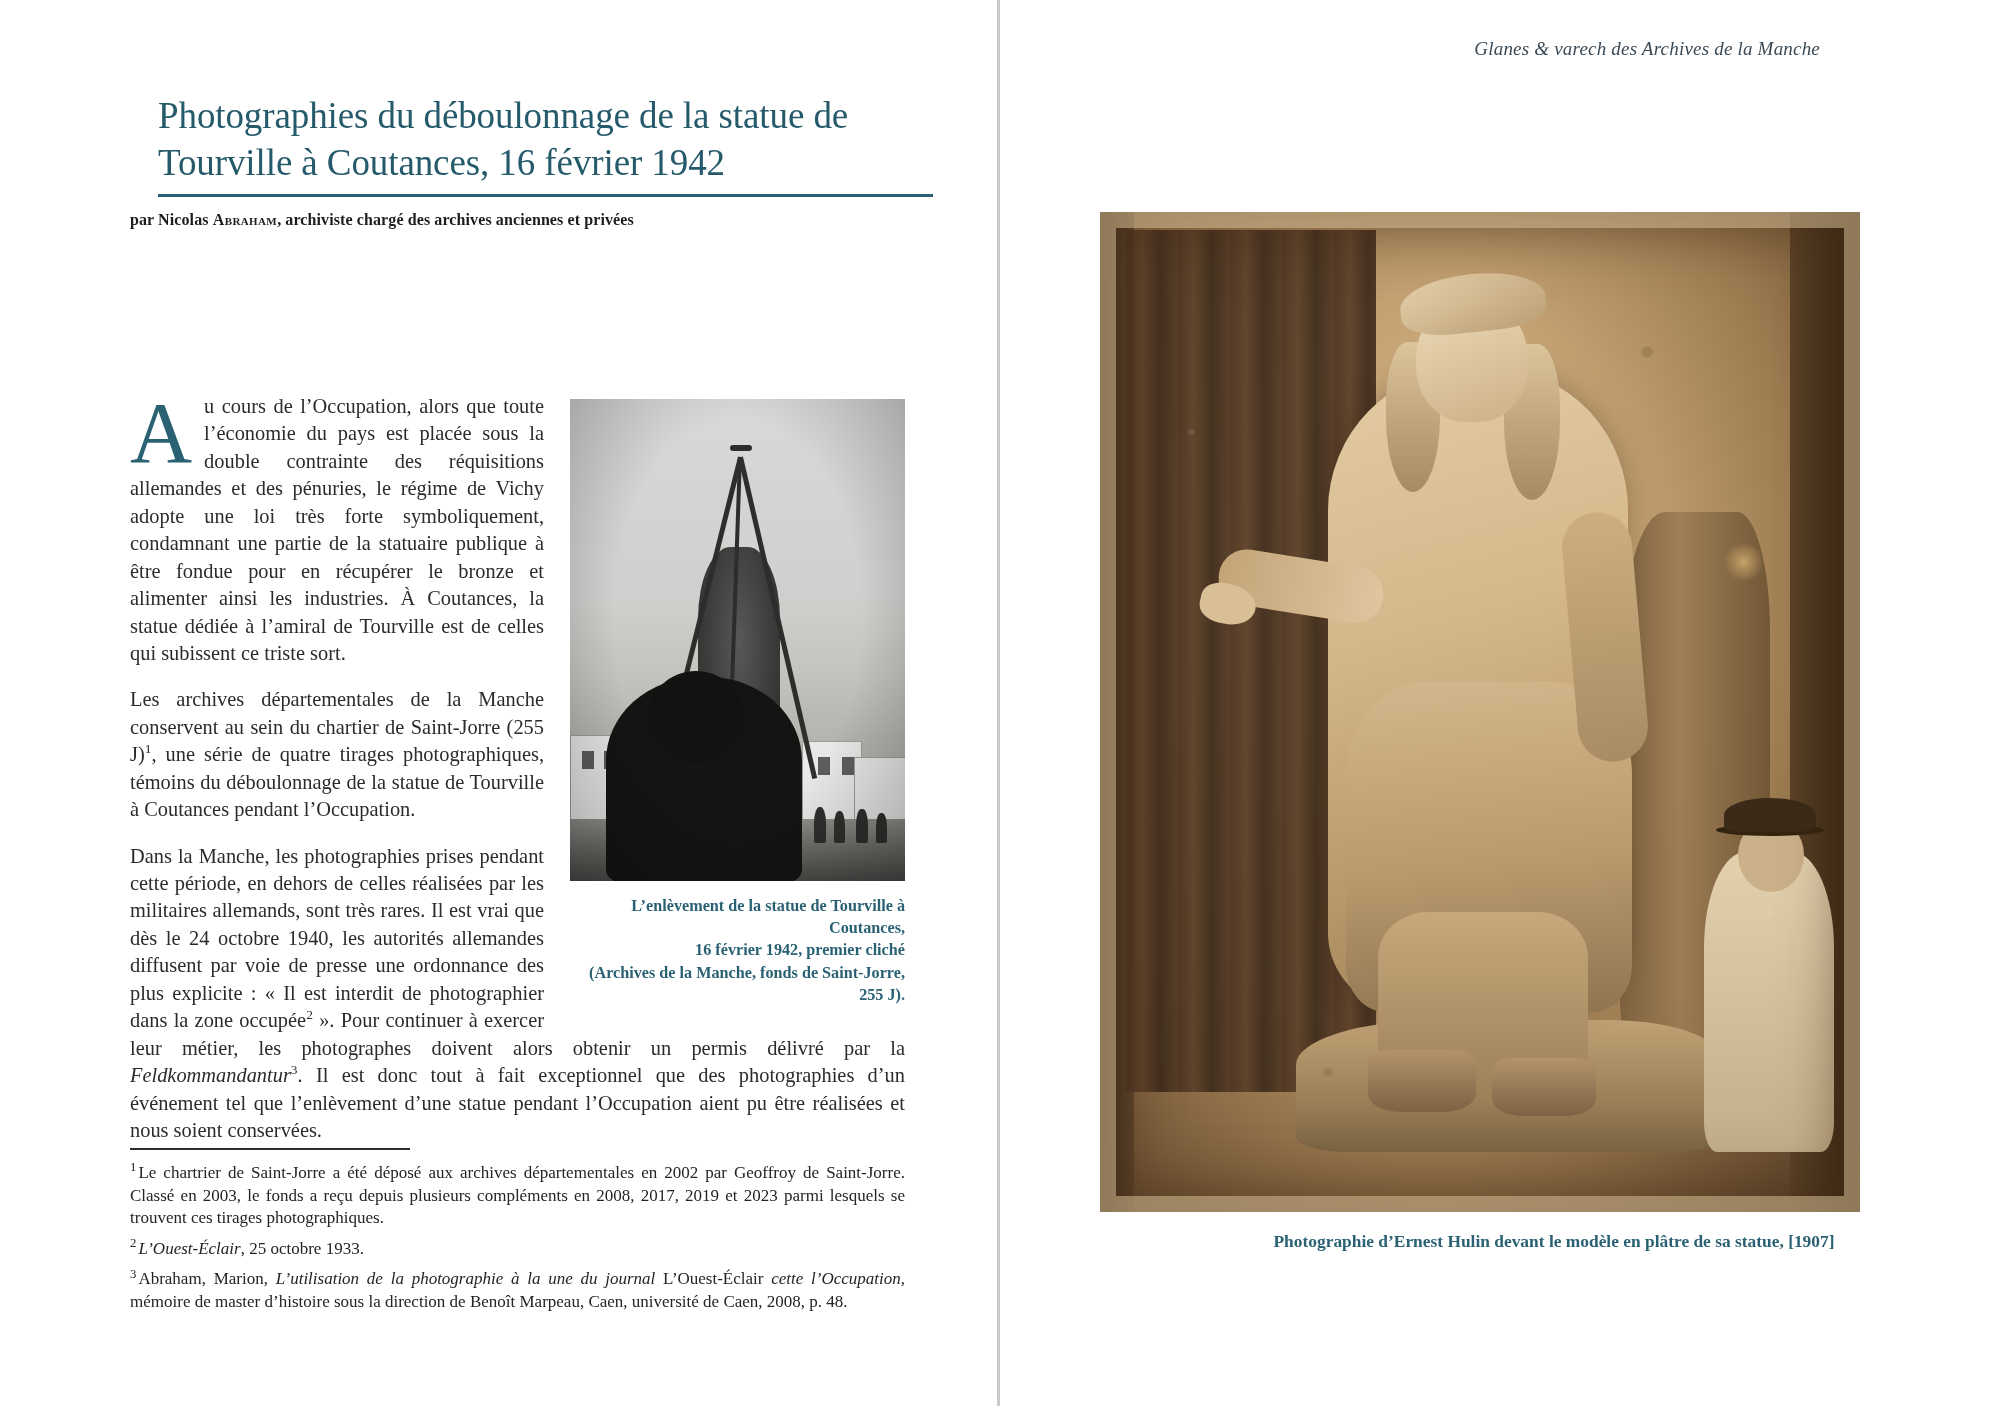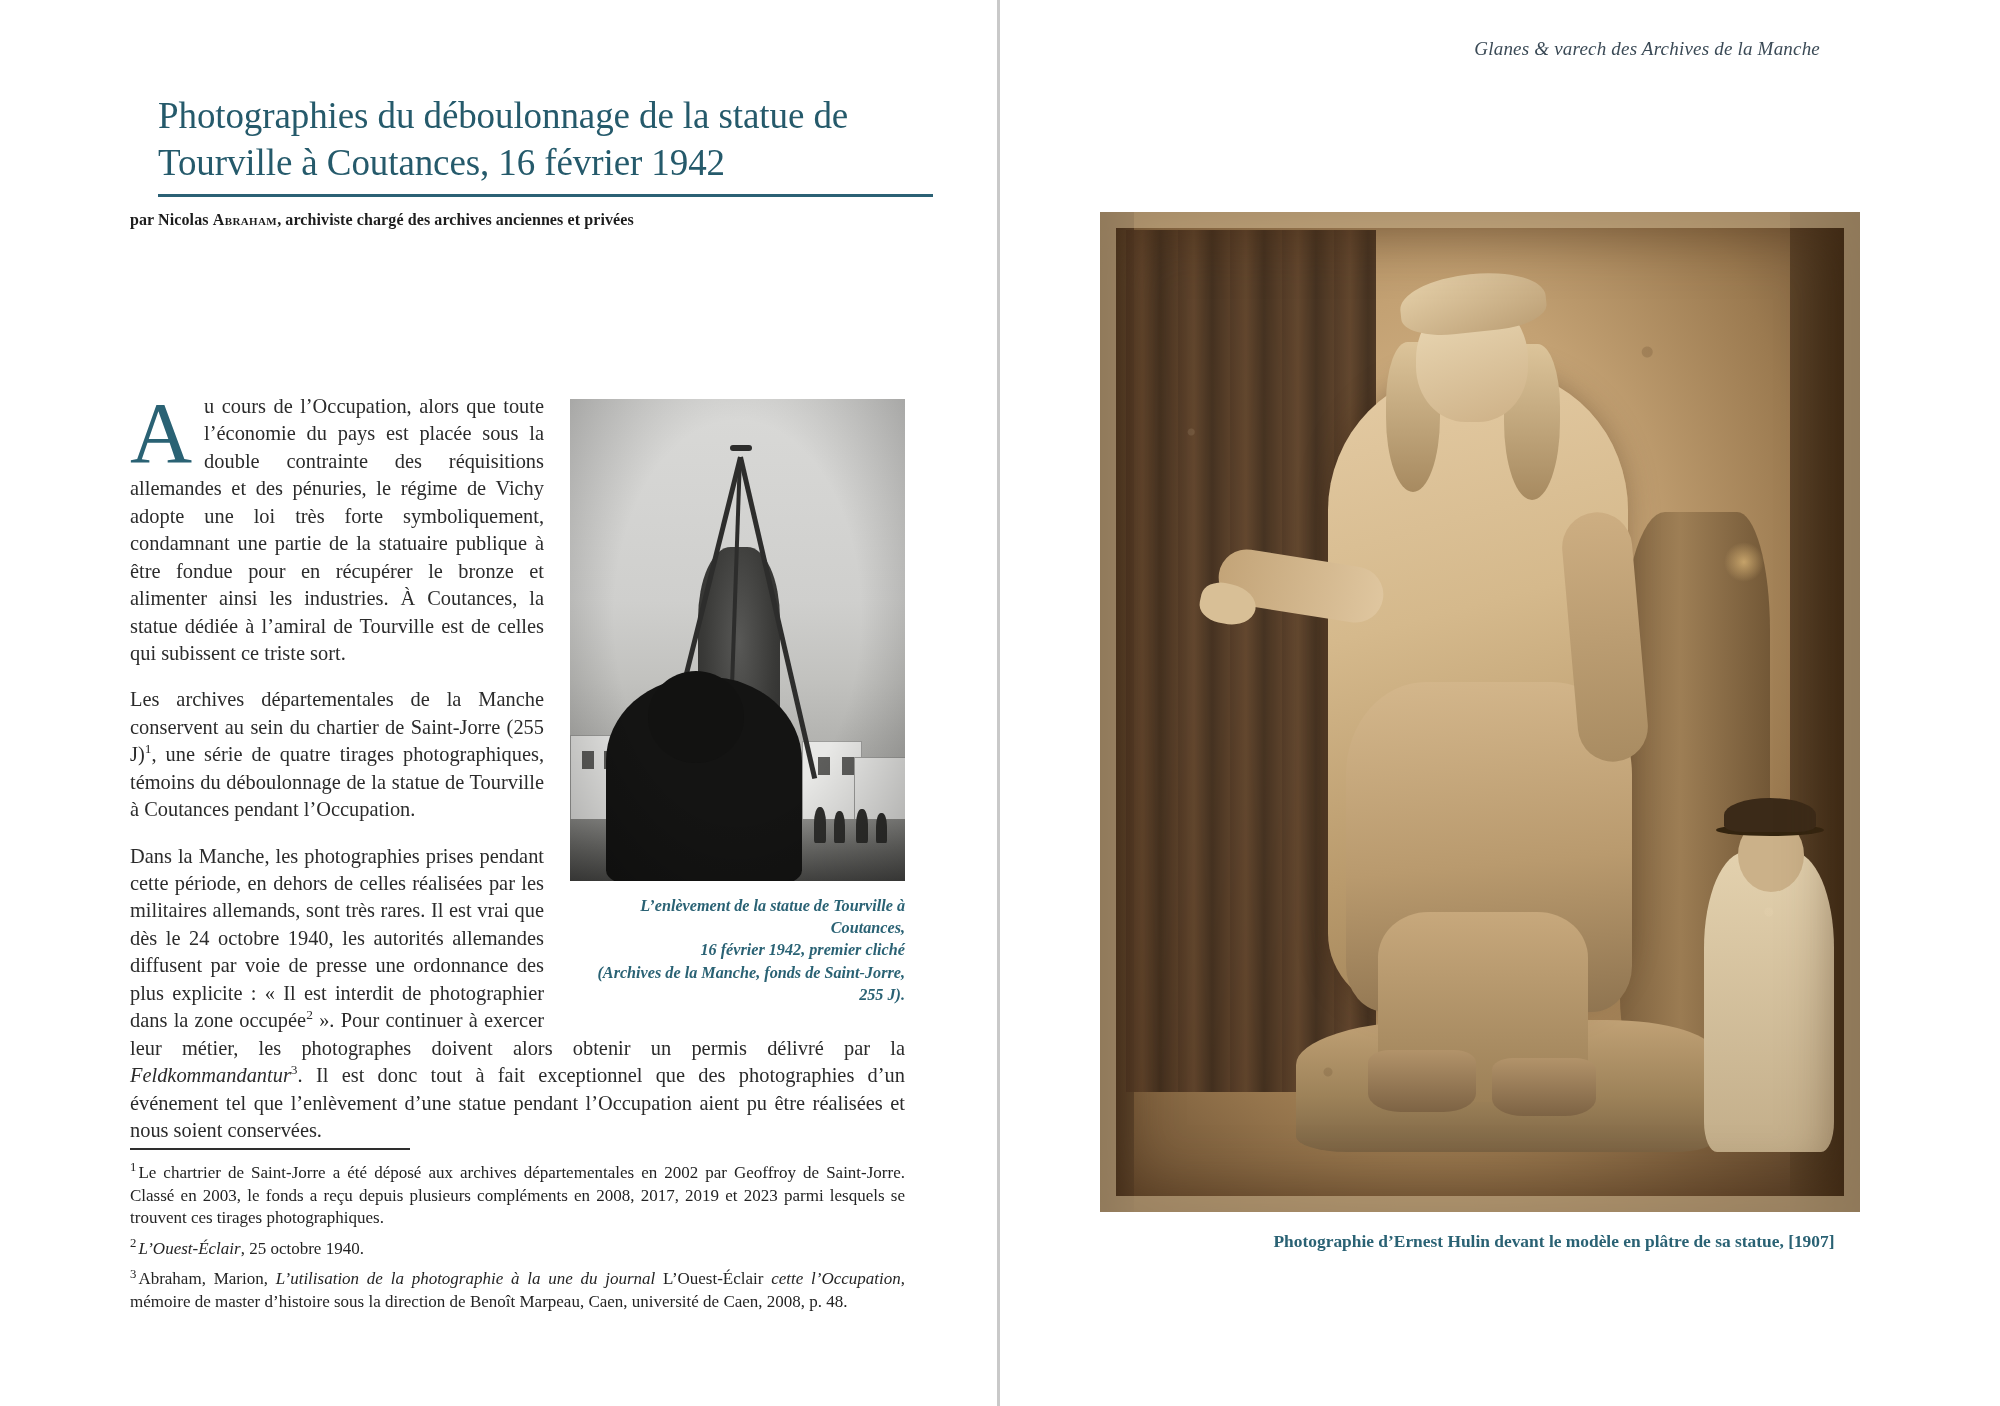--- a/index.html
+++ b/index.html
@@ -113,21 +113,20 @@
     overflow: hidden;
     background: #8d8d8d;
   }
   .fig-left-caption {
     margin-top: 14px;
     color: #2a6274;
     font-size: 16.2px;
     line-height: 1.37;
     text-align: right;
     font-weight: bold;
-    font-style: italic;
   }
 
   .footnote-block {
     position: absolute;
     top: 1148px;
     left: 0;
     width: 775px;
   }
   .footnote-rule {
     width: 280px;
@@ -450,21 +449,21 @@
         <p class="body"><span>Les archives départementales de la Manche conservent au sein du chartier de Saint-Jorre (255 J)</span><sup class="fn">1</sup><span>, une série de quatre tirages photographiques, témoins du déboulonnage de la statue de Tourville à Coutances pendant l’Occupation.</span></p>
 
         <p class="body"><span>Dans la Manche, les photographies prises pendant cette période, en dehors de celles réalisées par les militaires allemands, sont très rares. Il est vrai que dès le 24 octobre 1940, les autorités allemandes diffusent par voie de presse une ordonnance des plus explicite : « Il est interdit de photographier dans la zone occupée</span><sup class="fn">2</sup><span> ». Pour continuer à exercer leur métier, les photographes doivent alors obtenir un permis délivré par la </span><span class="ital">Feldkommandantur</span><sup class="fn">3</sup><span>. Il est donc tout à fait exceptionnel que des photographies d’un événement tel que l’enlèvement d’une statue pendant l’Occupation aient pu être réalisées et nous soient conservées.</span></p>
       </div>
 
       <div class="footnote-block">
         <div class="footnote-rule"></div>
 
         <p class="footnote"><sup>1</sup><span>Le chartrier de Saint-Jorre a été déposé aux archives départementales en 2002 par Geoffroy de Saint-Jorre. Classé en 2003, le fonds a reçu depuis plusieurs compléments en 2008, 2017, 2019 et 2023 parmi lesquels se trouvent ces tirages photographiques.</span></p>
 
-        <p class="footnote"><sup>2</sup><span class="ital">L’Ouest-Éclair</span><span>, 25 octobre 1940.</span></p>
+        <p class="footnote"><sup>2</sup><span class="ital">L’Ouest-Éclair</span><span>, 25 octobre 1933.</span></p>
 
         <p class="footnote"><sup>3</sup><span>Abraham, Marion, </span><span class="ital">L’utilisation de la photographie à la une du journal</span><span> L’Ouest-Éclair </span><span class="ital">cette l’Occupation</span><span>, mémoire de master d’histoire sous la direction de Benoît Marpeau, Caen, université de Caen, 2008, p. 48.</span></p>
       </div>
 
     </div>
   </div>
 
   <div class="page-right">
 
     <div class="running-head">Glanes &amp; varech des Archives de la Manche</div>

